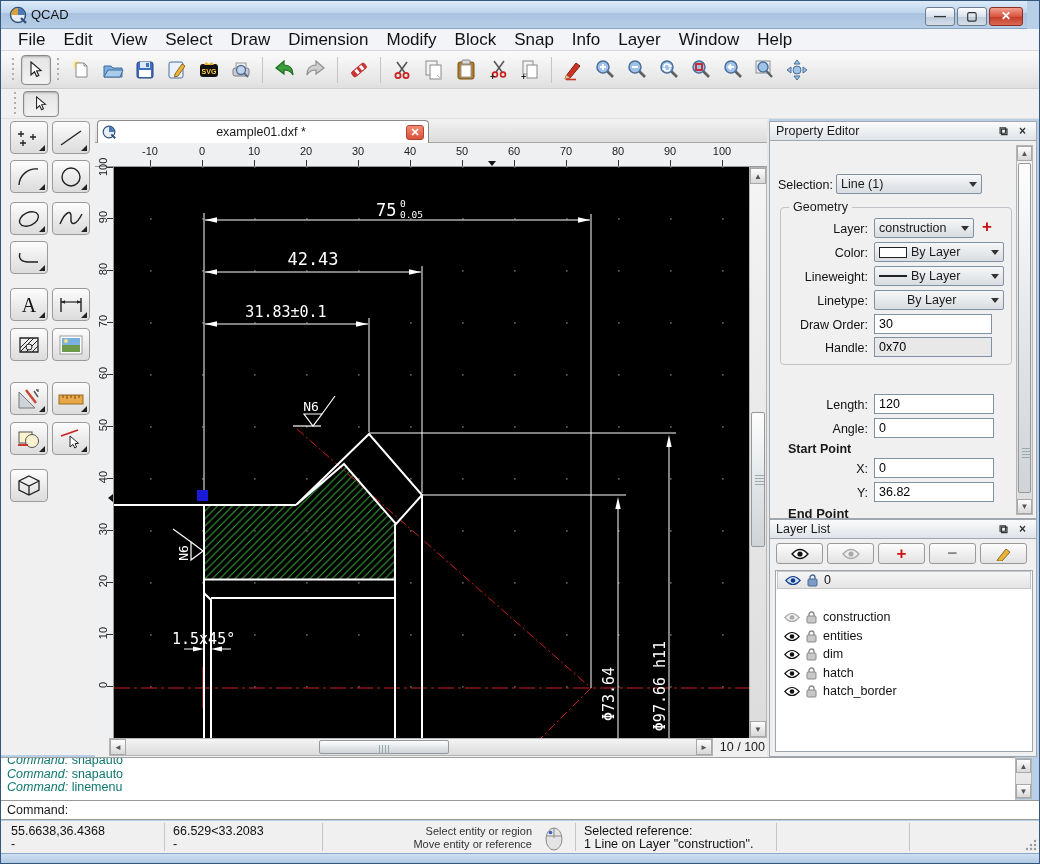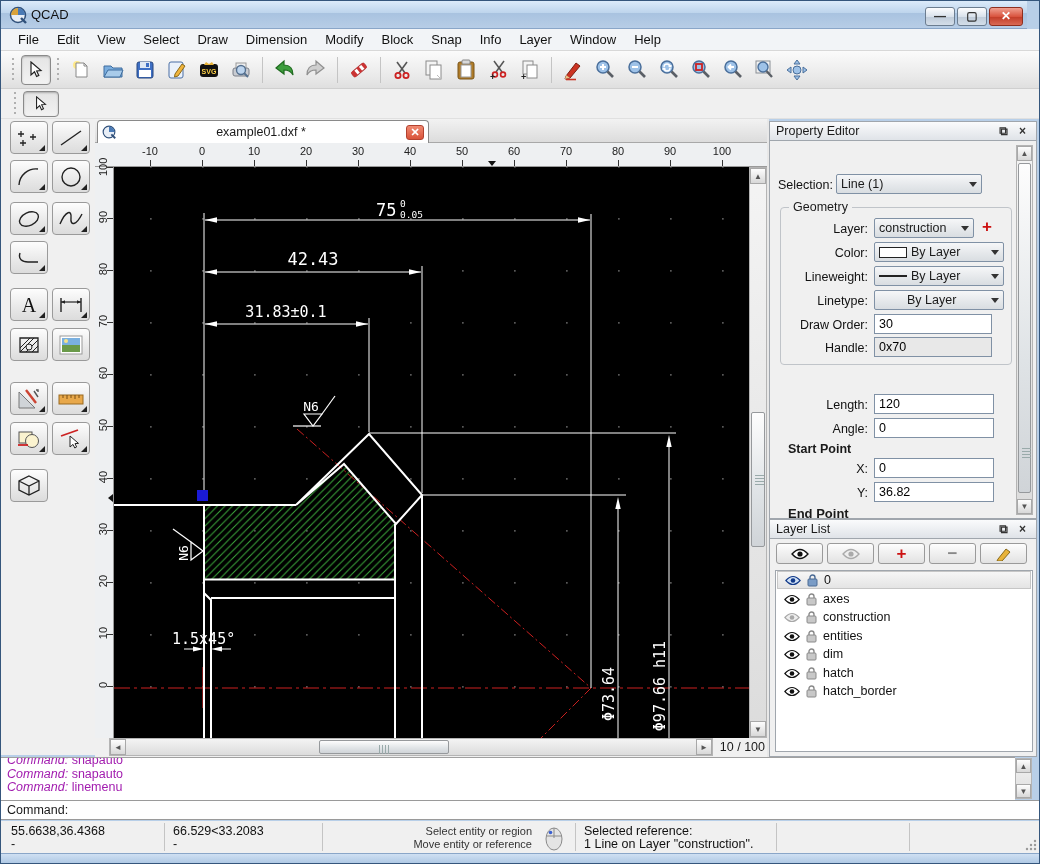--- a/index.html
+++ b/index.html
@@ -14,21 +14,21 @@
     background:linear-gradient(#dcebfa,#bdd4ec 45%,#a9c3e0 46%,#b7cde6);
     border-bottom:1px solid #8aa6c8; }
   #title-text { left:30px; top:6px; font-size:13px; color:#111; }
   .winbtn { top:6px; width:30px; height:19px; border:1px solid #6c7d90; border-radius:3px;
     background:linear-gradient(#fdfdfe,#d9e2ec 50%,#bfcbd9 51%,#d4dee9);
     text-align:center; line-height:16px; font-weight:bold; color:#333; font-size:12px; }
   #btn-close { background:linear-gradient(#f0a090,#d9543f 50%,#c23a26 51%,#d96a55);
     color:#fff; border-color:#8e2f1f; width:34px; }
   #menubar { left:0; top:28px; right:0; height:22px; background:#f2f4f7;
     border-bottom:1px solid #d8d8d8; display:flex; align-items:center; padding-left:8px; }
-  .menu-item { padding:2px 9px; font-size:13px; color:#111; }
+  .menu-item { padding:2px 9px; font-size:17px; color:#111; }
   #toolbar { left:0; top:50px; right:0; height:38px;
     background:linear-gradient(#fbfbfb,#e9e9e9 70%,#dfdfdf); border-bottom:1px solid #cfcfcf;
     display:flex; align-items:center; padding-left:6px; }
   .tbtn { width:30px; height:30px; display:flex; align-items:center; justify-content:center; margin:0 1px; }
   .tbtn.pressed { border:1px solid #8a8a8a; border-radius:4px;
     background:linear-gradient(#e4e4e4,#f2f2f2); box-shadow:inset 0 1px 2px rgba(0,0,0,.25); }
   .tsep { width:1px; height:26px; background:#c4c4c4; margin:0 5px; }
   .tgrip { width:5px; height:26px; margin:0 4px;
     background:radial-gradient(circle at 2px 2px,#b0b0b0 1px,transparent 1.4px) 0 0/5px 5px repeat-y; }
   #toolbar2 { left:0; top:88px; right:0; height:30px; background:#f0f0f0;
@@ -102,21 +102,21 @@
   .lbtn { position:absolute; top:4px; width:47px; height:21px; border:1px solid #9a9a9a; border-radius:3px;
     background:linear-gradient(#fdfdfd,#e2e2e2); display:flex; align-items:center; justify-content:center; }
   .lrow { position:absolute; left:1px; right:1px; height:18px; display:flex; align-items:center;
     padding-left:7px; gap:6px; font-size:12.5px; background:#fff; }
   .lrow.sel { background:linear-gradient(#f6f6f6,#e4e4e4); border:1px solid #c6c6c6; }
   .lname { color:#111; }
 
   
   #cmd-history { left:0; top:756px; width:1014px; height:43px; background:#fff;
     border-top:1px solid #a0a0a0; overflow:hidden; padding:0 6px; }
-  .cmd-line { font-size:12.5px; color:#a21caf; line-height:13.5px; white-space:pre; }
+  .cmd-line { font-size:12.5px; color:#0f766e; line-height:13.5px; white-space:pre; }
   .cmd-line .pfx { font-style:italic; }
   #cmd-prompt { left:0; top:799px; right:0; height:20px; background:#fff;
     border-top:1px solid #9a9a9a; border-bottom:1px solid #9a9a9a;
     display:flex; align-items:center; padding-left:6px; font-size:12.5px; }
   #statusbar { left:0; top:820px; right:0; height:32px; background:#f0f0f0; }
   .seg { position:absolute; top:2px; bottom:2px; border-left:1px solid #c4c4c4; }
   .seg-inner { padding:2px 8px; font-size:12.5px; line-height:13px; color:#111; }
   #bottom-strip { left:0; top:852px; right:0; height:12px;
     background:linear-gradient(#cfe0f2,#a9c4e2); border-top:1px solid #8aa6c8; }
 
@@ -716,31 +716,20 @@
         <svg width="16" height="11" viewBox="0 0 18 12">
             <path d="M1,6 Q9,-3 17,6 Q9,15 1,6 Z" fill="#cfe0f4" stroke="#123a8a" stroke-width="1.3"></path>
             <circle cx="9" cy="6" r="2.6" fill="#123a8a"></circle>
           </svg>
         <svg width="11" height="13" viewBox="0 0 11 13">
             <rect x="1" y="5" width="9" height="7" rx="1" fill="#7a9cc6" stroke="#4a6a94"></rect>
             <path d="M3,5 V3.5 A2.5,2.5 0 0 1 8,3.5 V5" fill="none" stroke="#4a6a94" stroke-width="1.4"></path>
           </svg>
         <span class="lname">0</span>
       </div>
-      <div class="lrow" style="top:19px">
-        <svg width="16" height="11" viewBox="0 0 18 12">
-            <path d="M1,6 Q9,-3 17,6 Q9,15 1,6 Z" fill="#fff" stroke="#111" stroke-width="1.3"></path>
-            <circle cx="9" cy="6" r="2.6" fill="#111"></circle>
-          </svg>
-        <svg width="11" height="13" viewBox="0 0 11 13">
-            <rect x="1" y="5" width="9" height="7" rx="1" fill="#c8c8c8" stroke="#8a8a8a"></rect>
-            <path d="M3,5 V3.5 A2.5,2.5 0 0 1 8,3.5 V5" fill="none" stroke="#8a8a8a" stroke-width="1.4"></path>
-          </svg>
-        <span class="lname">axes</span>
-      </div>
       <div class="lrow" style="top:37px">
         <svg width="16" height="11" viewBox="0 0 18 12">
             <path d="M1,6 Q9,-3 17,6 Q9,15 1,6 Z" fill="#eee" stroke="#a8a8a8" stroke-width="1.3"></path>
             <circle cx="9" cy="6" r="2.6" fill="#a8a8a8"></circle>
           </svg>
         <svg width="11" height="13" viewBox="0 0 11 13">
             <rect x="1" y="5" width="9" height="7" rx="1" fill="#c8c8c8" stroke="#8a8a8a"></rect>
             <path d="M3,5 V3.5 A2.5,2.5 0 0 1 8,3.5 V5" fill="none" stroke="#8a8a8a" stroke-width="1.4"></path>
           </svg>
         <span class="lname">construction</span>

